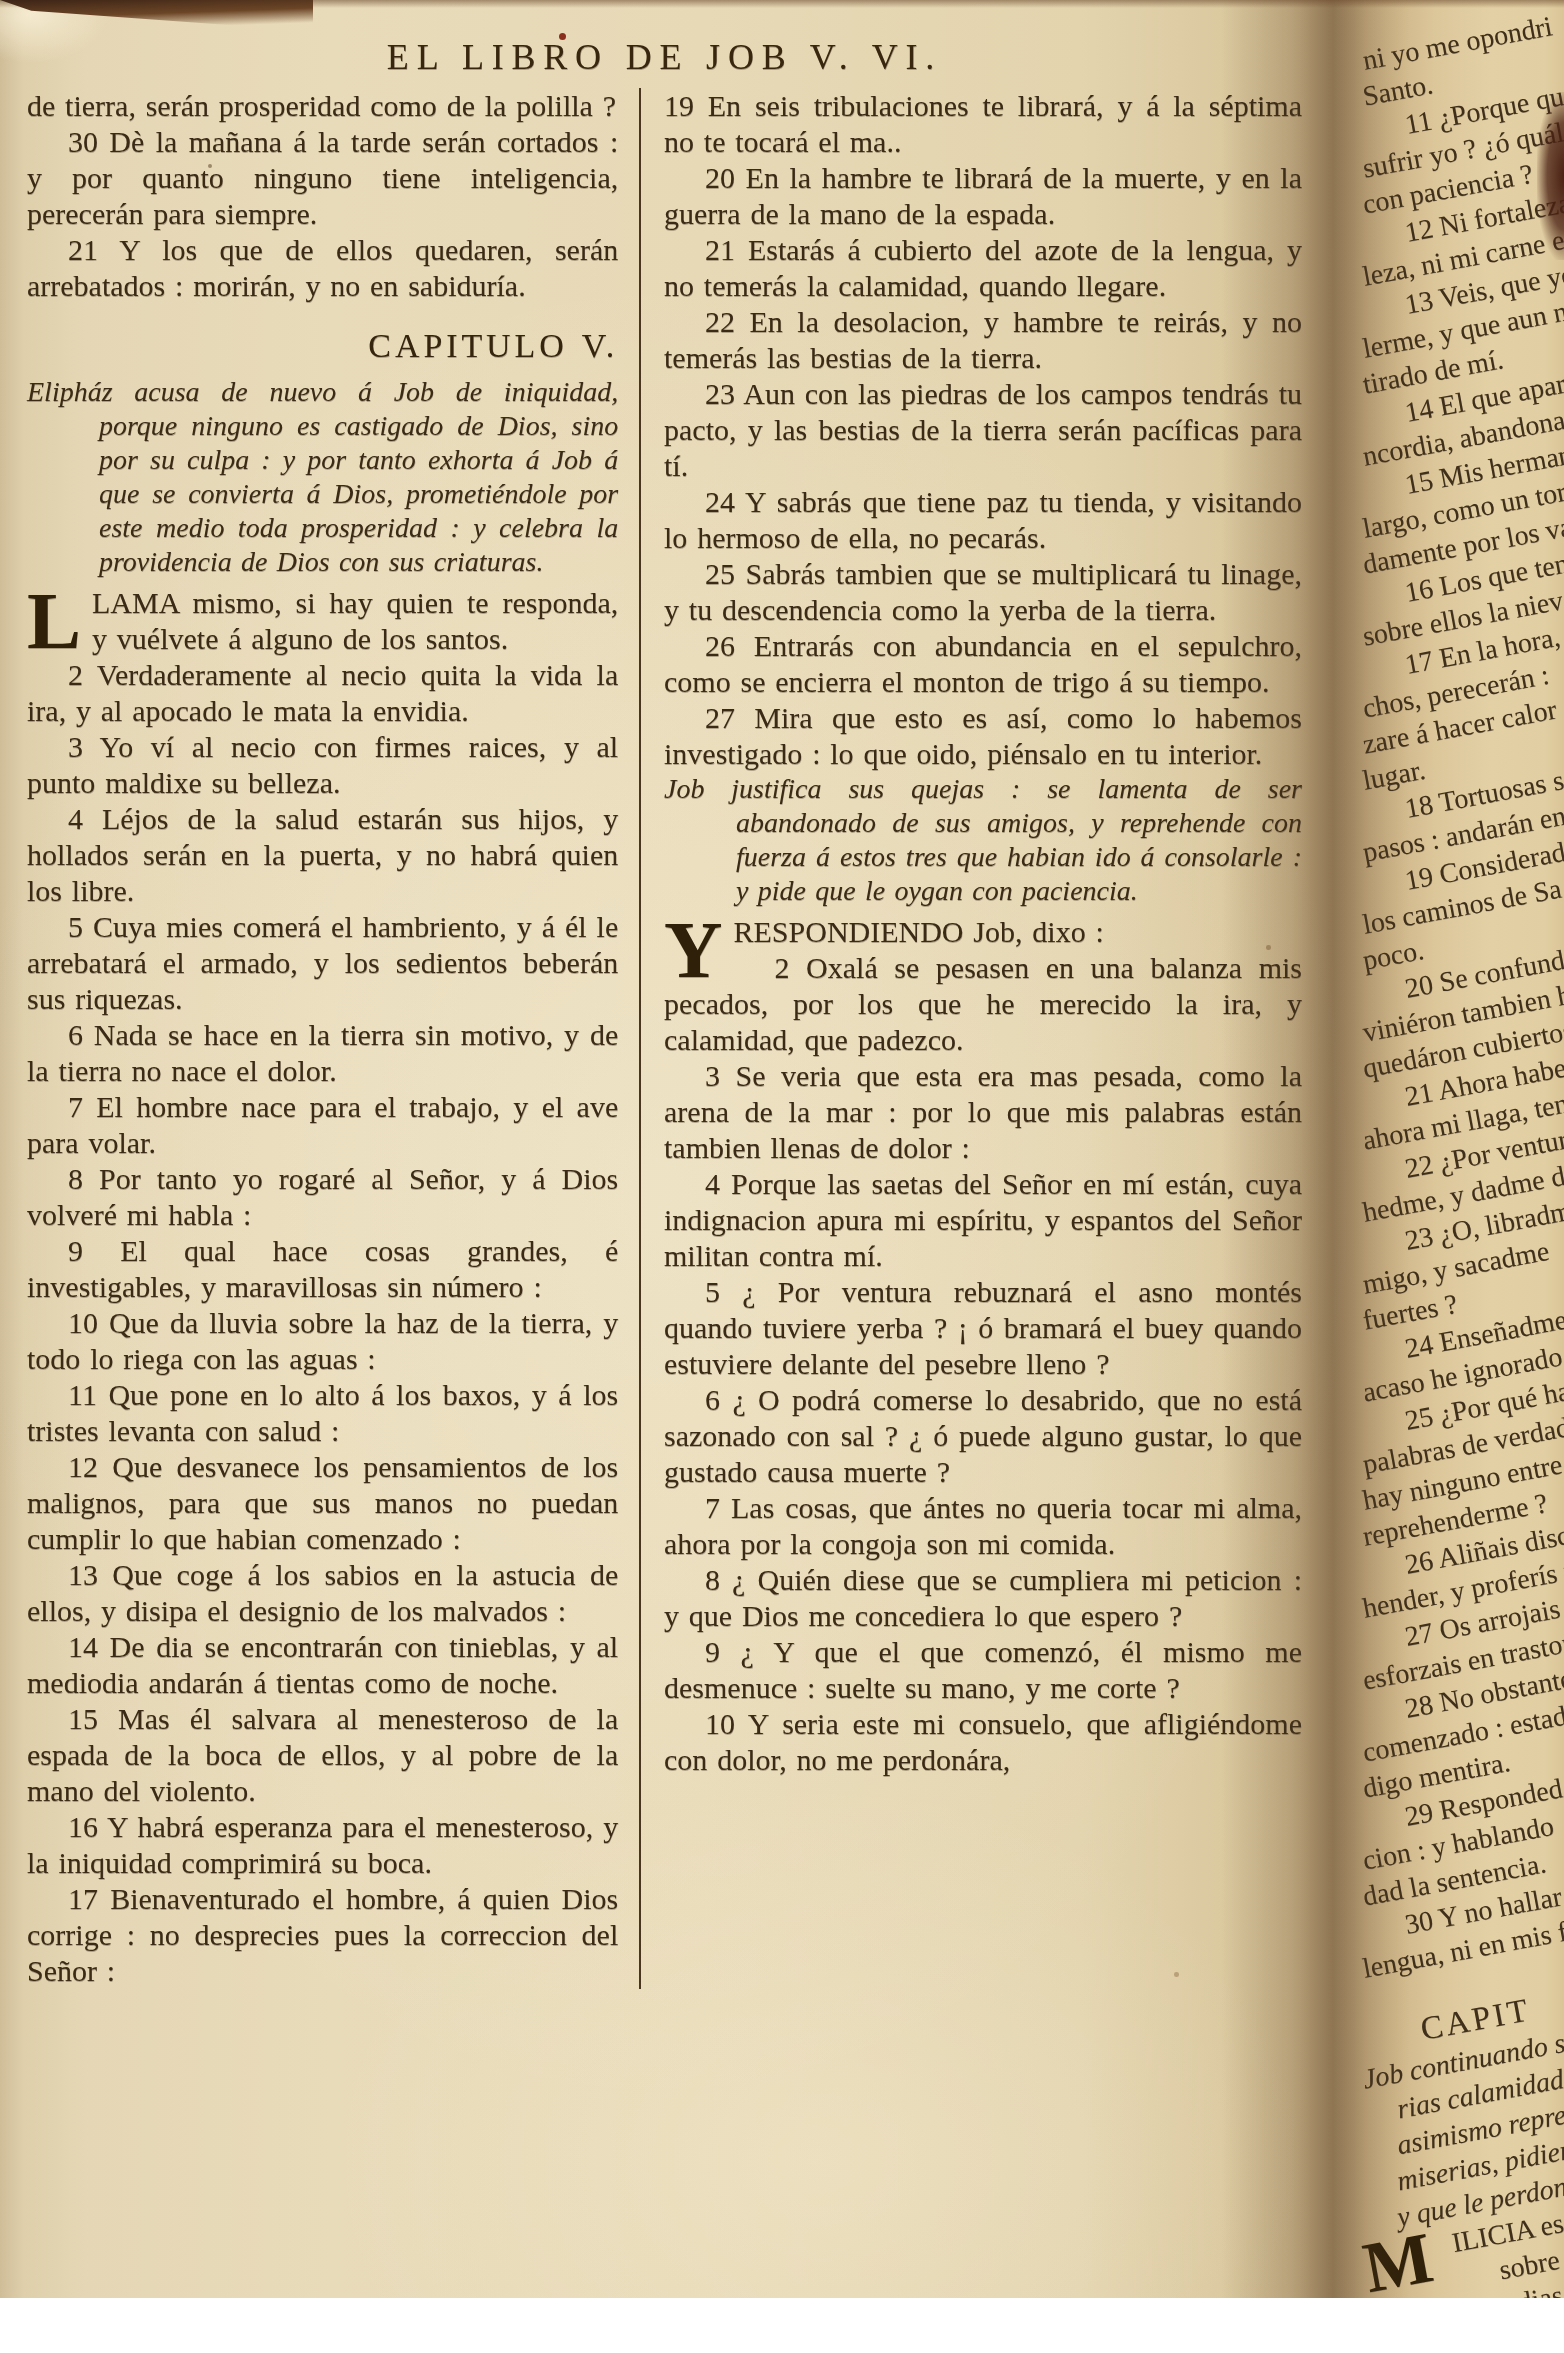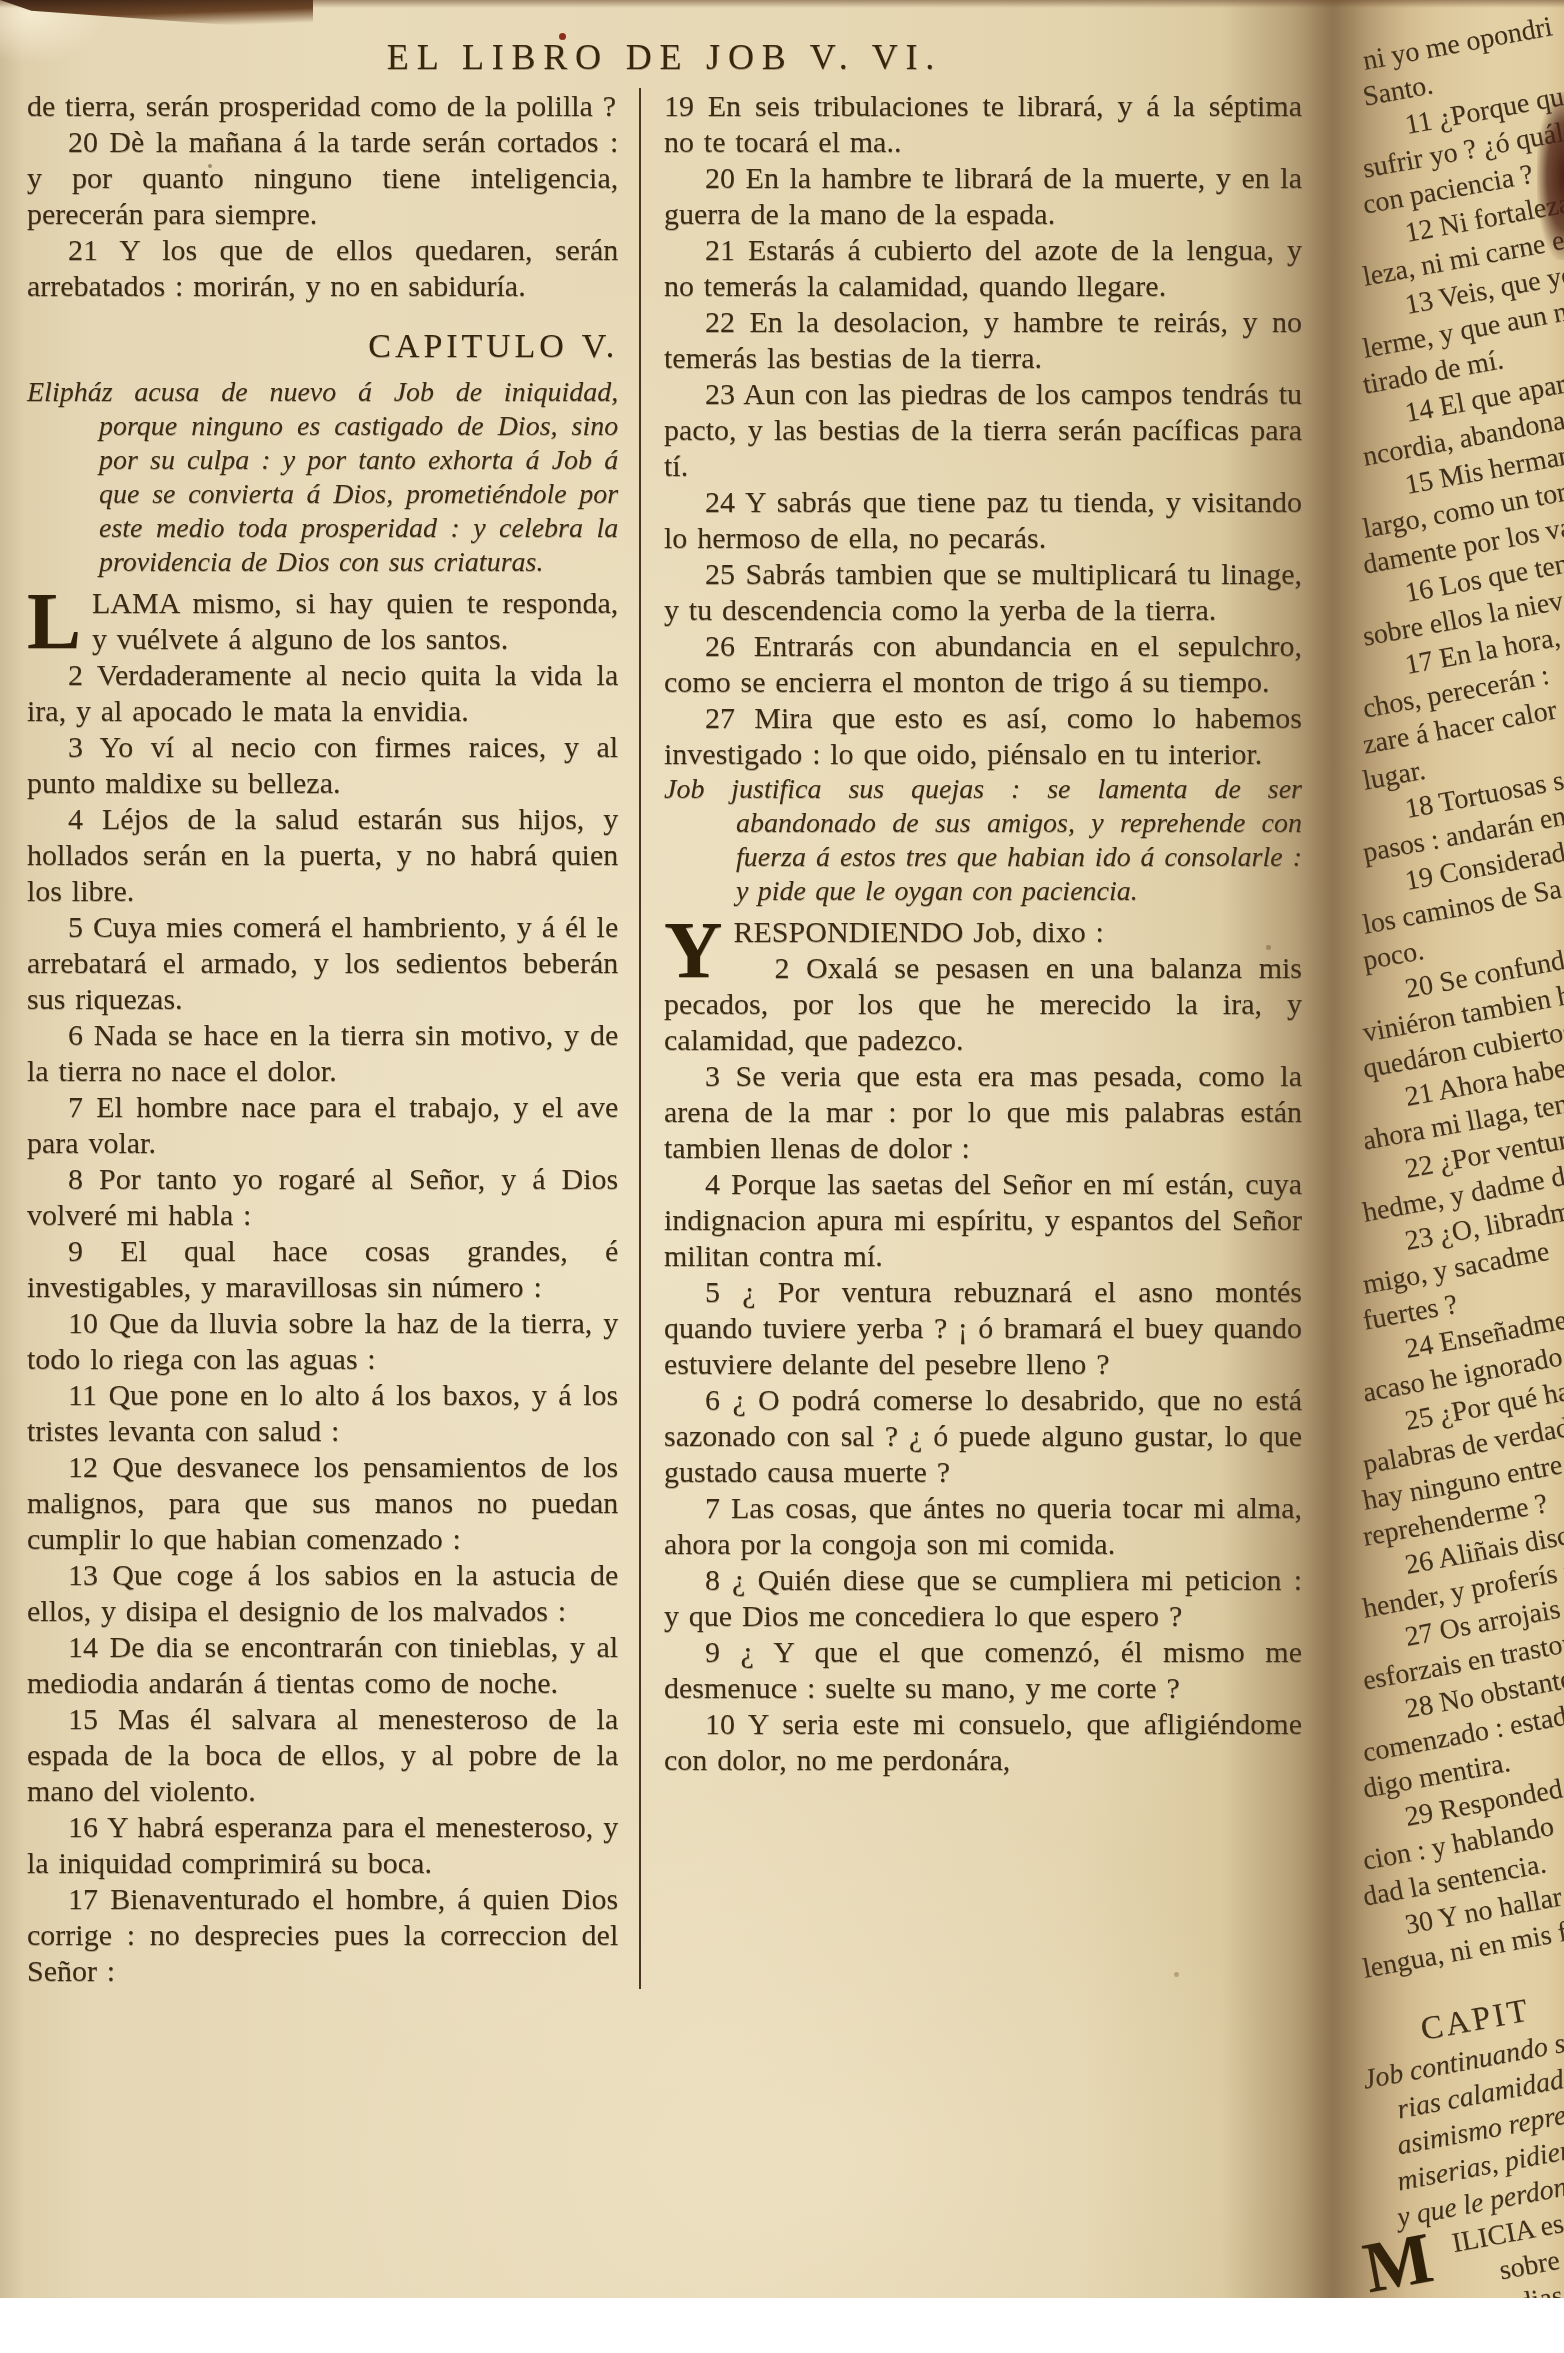--- a/index.html
+++ b/index.html
@@ -75,21 +75,21 @@
   <div class="speck" style="left:1266px; top:945px; width:4.7px; height:4.7px; background:#7a5c38; opacity:.5;"></div>
   <div class="speck" style="left:1174px; top:1972px; width:4.7px; height:4.7px; background:#8a6a42; opacity:.45;"></div>
 
   <div class="page-header">EL LIBRO DE JOB V. VI.</div>
 
   <div class="columns">
 
     <div class="col col-left">
       <div class="list-host">
         
-      <p class="verse noindent">de tierra, serán prosperidad como de la polilla ?</p><p class="verse">20 Dè la mañana á la tarde serán cortados : y por quanto ninguno tiene inteligencia, perecerán para siempre.</p><p class="verse">21 Y los que de ellos quedaren, serán arrebatados : morirán, y no en sabiduría.</p></div>
+      <p class="verse noindent">de tierra, serán prosperidad como de la polilla ?</p><p class="verse">30 Dè la mañana á la tarde serán cortados : y por quanto ninguno tiene inteligencia, perecerán para siempre.</p><p class="verse">21 Y los que de ellos quedaren, serán arrebatados : morirán, y no en sabiduría.</p></div>
       <h3 class="chapter-heading">CAPITULO V.</h3>
       <p class="summary noindent">Elipház acusa de nuevo á Job de iniquidad, porque ninguno es castigado de Dios, sino por su culpa : y por tanto exhorta á Job á que se convierta á Dios, prometiéndole por este medio toda prosperidad : y celebra la providencia de Dios con sus criaturas.</p>
       <p class="first-verse"><span class="dropcap">L</span><span>LAMA mismo, si hay quien te responda, y vuélvete á alguno de los santos.</span></p>
       <div class="list-host">
         
       <p class="verse">2 Verdaderamente al necio quita la vida la ira, y al apocado le mata la envidia.</p><p class="verse">3 Yo ví al necio con firmes raices, y al punto maldixe su belleza.</p><p class="verse">4 Léjos de la salud estarán sus hijos, y hollados serán en la puerta, y no habrá quien los libre.</p><p class="verse">5 Cuya mies comerá el hambriento, y á él le arrebatará el armado, y los sedientos beberán sus riquezas.</p><p class="verse">6 Nada se hace en la tierra sin motivo, y de la tierra no nace el dolor.</p><p class="verse">7 El hombre nace para el trabajo, y el ave para volar.</p><p class="verse">8 Por tanto yo rogaré al Señor, y á Dios volveré mi habla :</p><p class="verse">9 El qual hace cosas grandes, é investigables, y maravillosas sin número :</p><p class="verse">10 Que da lluvia sobre la haz de la tierra, y todo lo riega con las aguas :</p><p class="verse">11 Que pone en lo alto á los baxos, y á los tristes levanta con salud :</p><p class="verse">12 Que desvanece los pensamientos de los malignos, para que sus manos no puedan cumplir lo que habian comenzado :</p><p class="verse">13 Que coge á los sabios en la astucia de ellos, y disipa el designio de los malvados :</p><p class="verse">14 De dia se encontrarán con tinieblas, y al mediodia andarán á tientas como de noche.</p><p class="verse">15 Mas él salvara al menesteroso de la espada de la boca de ellos, y al pobre de la mano del violento.</p><p class="verse">16 Y habrá esperanza para el menesteroso, y la iniquidad comprimirá su boca.</p><p class="verse">17 Bienaventurado el hombre, á quien Dios corrige : no desprecies pues la correccion del Señor :</p></div>
     </div>
 
     <div class="col col-right">
       <div class="list-host">

